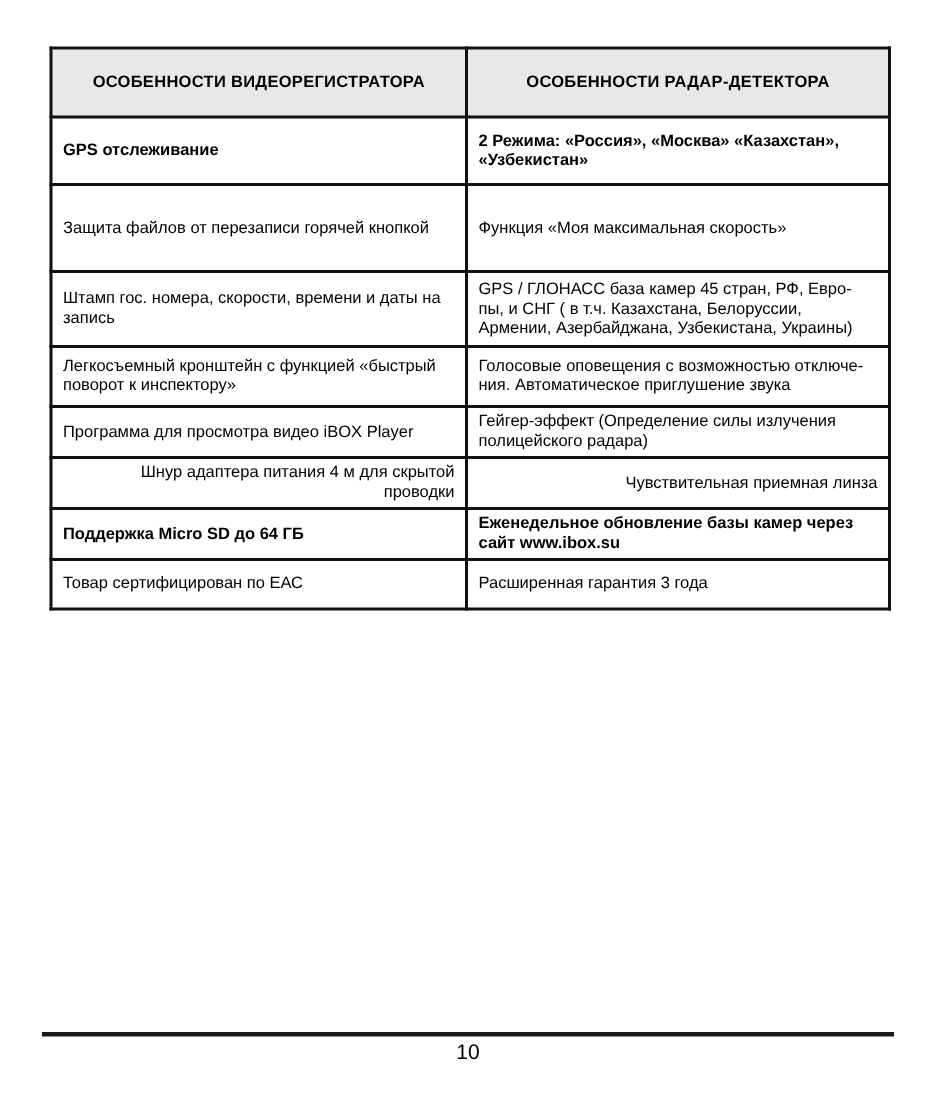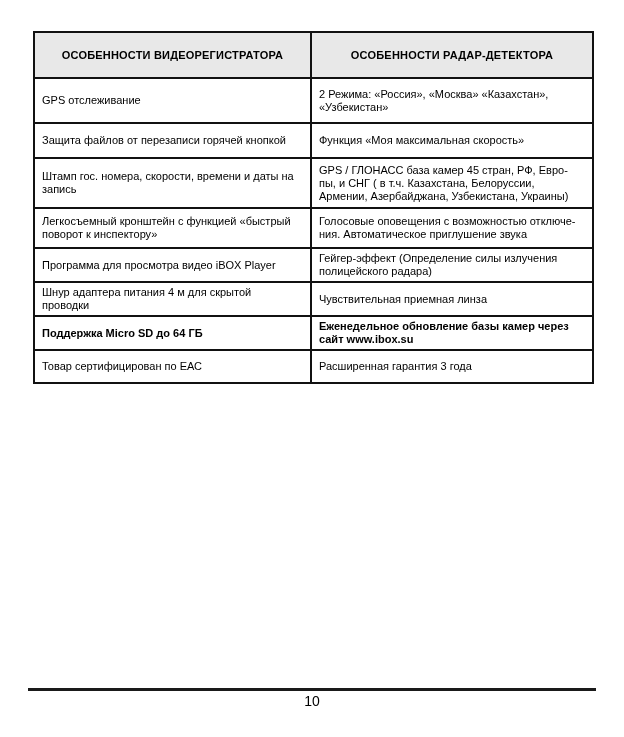--- a/index.html
+++ b/index.html
@@ -40,26 +40,26 @@
     padding: 2px 6px;
   }
   table.features td {
     font-size: 11px;
     line-height: 13px;
     vertical-align: middle;
     padding: 3px 7px;
     white-space: pre-line;
     background: #ffffff;
   }
-  tbody tr:nth-child(1) { height: 45px; }
-  tbody tr:nth-child(2) { height: 35px; }
+  tbody tr:nth-child(1) { height: 45px; font-weight: bold; }
+  tbody tr:nth-child(2) { height: 58px; }
   tbody tr:nth-child(3) { height: 50px; }
   tbody tr:nth-child(4) { height: 40px; }
   tbody tr:nth-child(5) { height: 34px; }
-  tbody tr:nth-child(6) { height: 30px; }
+  tbody tr:nth-child(6) { height: 30px; text-align: right; }
   tbody tr:nth-child(7) { height: 26px; font-weight: bold; }
   tbody tr:nth-child(8) { height: 33px; }
   tbody tr:nth-child(9) { height: 46px; padding-left: 44px; }
 
   .footer-rule {
     position: absolute;
     left: 28px;
     width: 568px;
     top: 688px;
     height: 3px;

